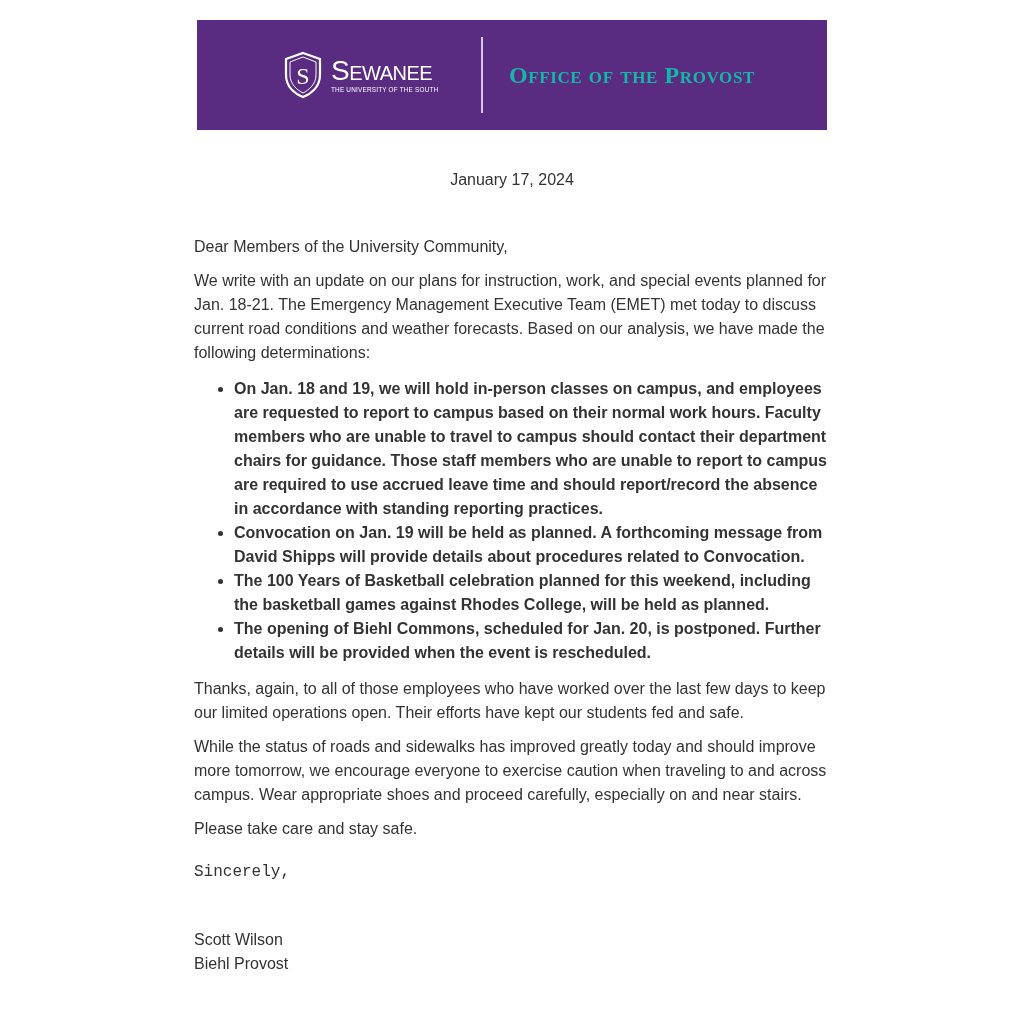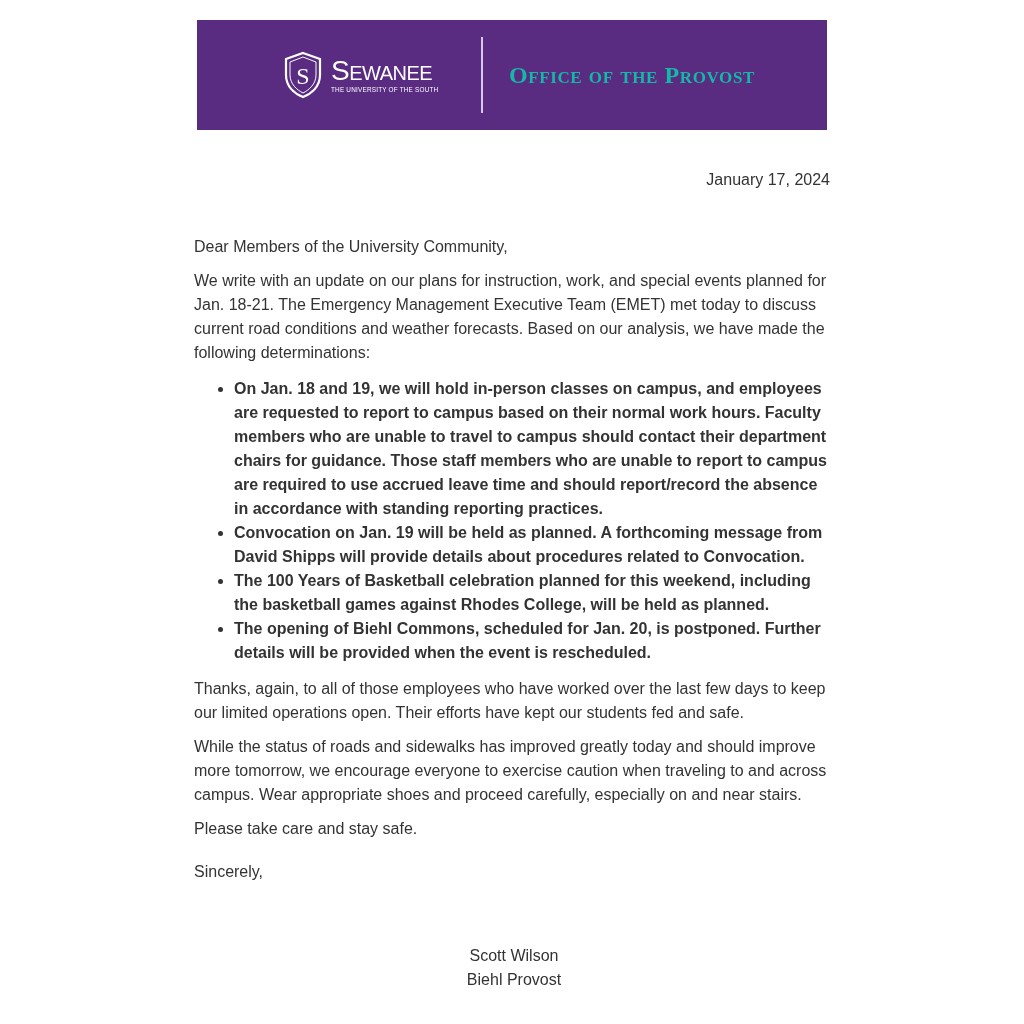--- a/index.html
+++ b/index.html
@@ -9,28 +9,28 @@
             background: #592c82; }
   .logo { position: absolute; left: 86px; top: 31px; display: flex; align-items: center; }
   .shield { width: 40px; height: 48px; }
   .wordmark { margin-left: 8px; color: #ffffff; font-family: Liberation Sans, sans-serif; }
   .wordmark .big { font-size: 28px; letter-spacing: -0.5px; line-height: 28px; font-variant: small-caps; }
   .wordmark .small { font-size: 6.4px; letter-spacing: 0.2px; line-height: 8px; margin-top: 1px; }
   .vdivider { position: absolute; left: 284px; top: 17px; width: 2px; height: 76px; background: #d6c8e6; }
   .office { position: absolute; left: 312px; top: 42px; font-family: "Liberation Serif", serif;
             color: #14b8a6; font-size: 24px; font-variant: small-caps; letter-spacing: 0.6px; font-weight: bold; }
   .content { position: absolute; left: 194px; top: 168px; width: 640px; font-size: 16px; line-height: 24px; }
-  .date { text-align: right; width: 636px; margin: 0; }
+  .date { text-align: center; width: 636px; margin: 0; }
   .greet { margin: 43px 0 10px 0; }
   p { margin: 0 0 10px 0; }
   ul { margin: 12px 0 12px 0; padding-left: 40px; }
   li { margin: 0; font-weight: bold; }
   b { color: #333333; }
-  .sincerely { margin-top: 19px; }
-  .sig { margin-top: 60px; text-align: center; }
+  .sincerely { margin-top: 19px; font-family: Liberation Mono, monospace; }
+  .sig { margin-top: 44px; }
   .sig div { line-height: 24px; }
 </style>
 </head>
 <body>
 
 <div class="banner">
   <div class="logo">
     <svg class="shield" viewBox="0 0 40 48">
       <path d="M20 2 L37 8 L37 24 C37 36 28 43 20 46 C12 43 3 36 3 24 L3 8 Z" fill="none" stroke="#ffffff" stroke-width="2.2"></path>
       <path d="M20 6 L33 11 L33 24 C33 33 26 39 20 42 C14 39 7 33 7 24 L7 11 Z" fill="none" stroke="#ffffff" stroke-width="1"></path>

